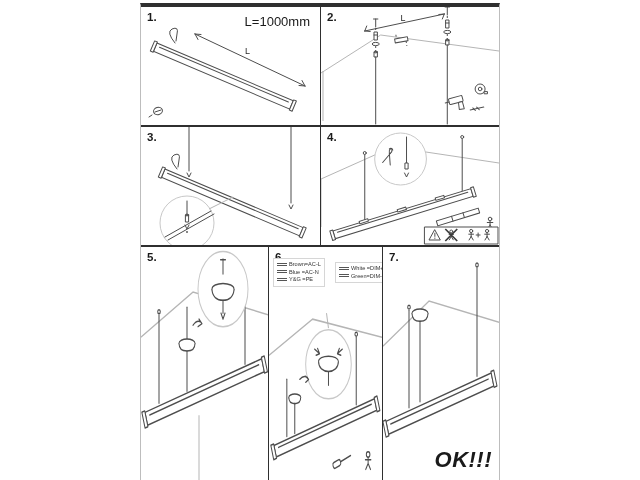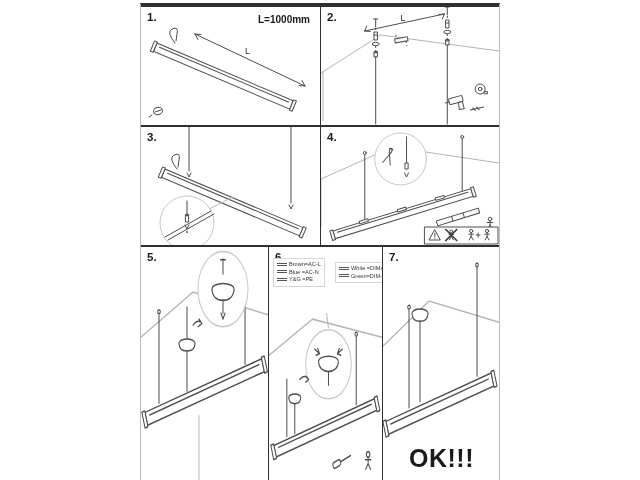--- a/index.html
+++ b/index.html
@@ -15,22 +15,22 @@
   .half{width:50%;} .r1{height:118px;} .r2{height:118px;}
   .c5{width:127px;} .c6{width:114px;} .c7{flex:1;}
   .art{position:absolute;left:0;top:0;width:100%;height:100%;}
   .s{stroke:#4d4d4d;fill:none;stroke-width:1;stroke-linecap:round;stroke-linejoin:round;}
   .f{stroke:#4d4d4d;fill:#ffffff;stroke-width:1;stroke-linejoin:round;}
   .ft{stroke:#b5b5b5;fill:none;stroke-width:1;}
   .cir{stroke:#c8c8c8;fill:#ffffff;stroke-width:1;}
   .dsh{stroke:#4d4d4d;fill:none;stroke-width:1;stroke-dasharray:2 2;}
   .dimtxt{font-family:"Liberation Sans",sans-serif;font-size:9px;fill:#2a2a2a;stroke:none;}
   .num{position:absolute;top:4px;left:6px;font-size:11.5px;font-weight:bold;z-index:3;}
-  .lnote{position:absolute;top:7px;right:10px;font-size:10px;font-weight:700;z-index:3;}
-  .ok{position:absolute;right:25px;bottom:7px;font-size:25px;font-weight:bold;
+  .lnote{position:absolute;top:7px;right:10px;font-size:13px;font-weight:400;z-index:3;}
+  .ok{position:absolute;right:7px;bottom:7px;font-size:22px;font-weight:bold;font-style:italic;
       letter-spacing:.5px;z-index:3;}
   .legend{position:absolute;font-size:5.6px;line-height:6.5px;color:#333;background:#fff;
           border:1px solid #d6d6d6;padding:2px 3px;z-index:3;}
   .lg-left{left:4px;top:11px;}
   .lg-right{left:66px;top:15px;}
   .legend .row{display:flex;align-items:center;gap:2px;margin:0 0 1px 0;white-space:nowrap;}
   .sw{width:10px;height:3px;border-top:1px solid #555;border-bottom:1px solid #555;box-sizing:border-box;flex:0 0 auto;}
 </style>
 </head>
 <body>

